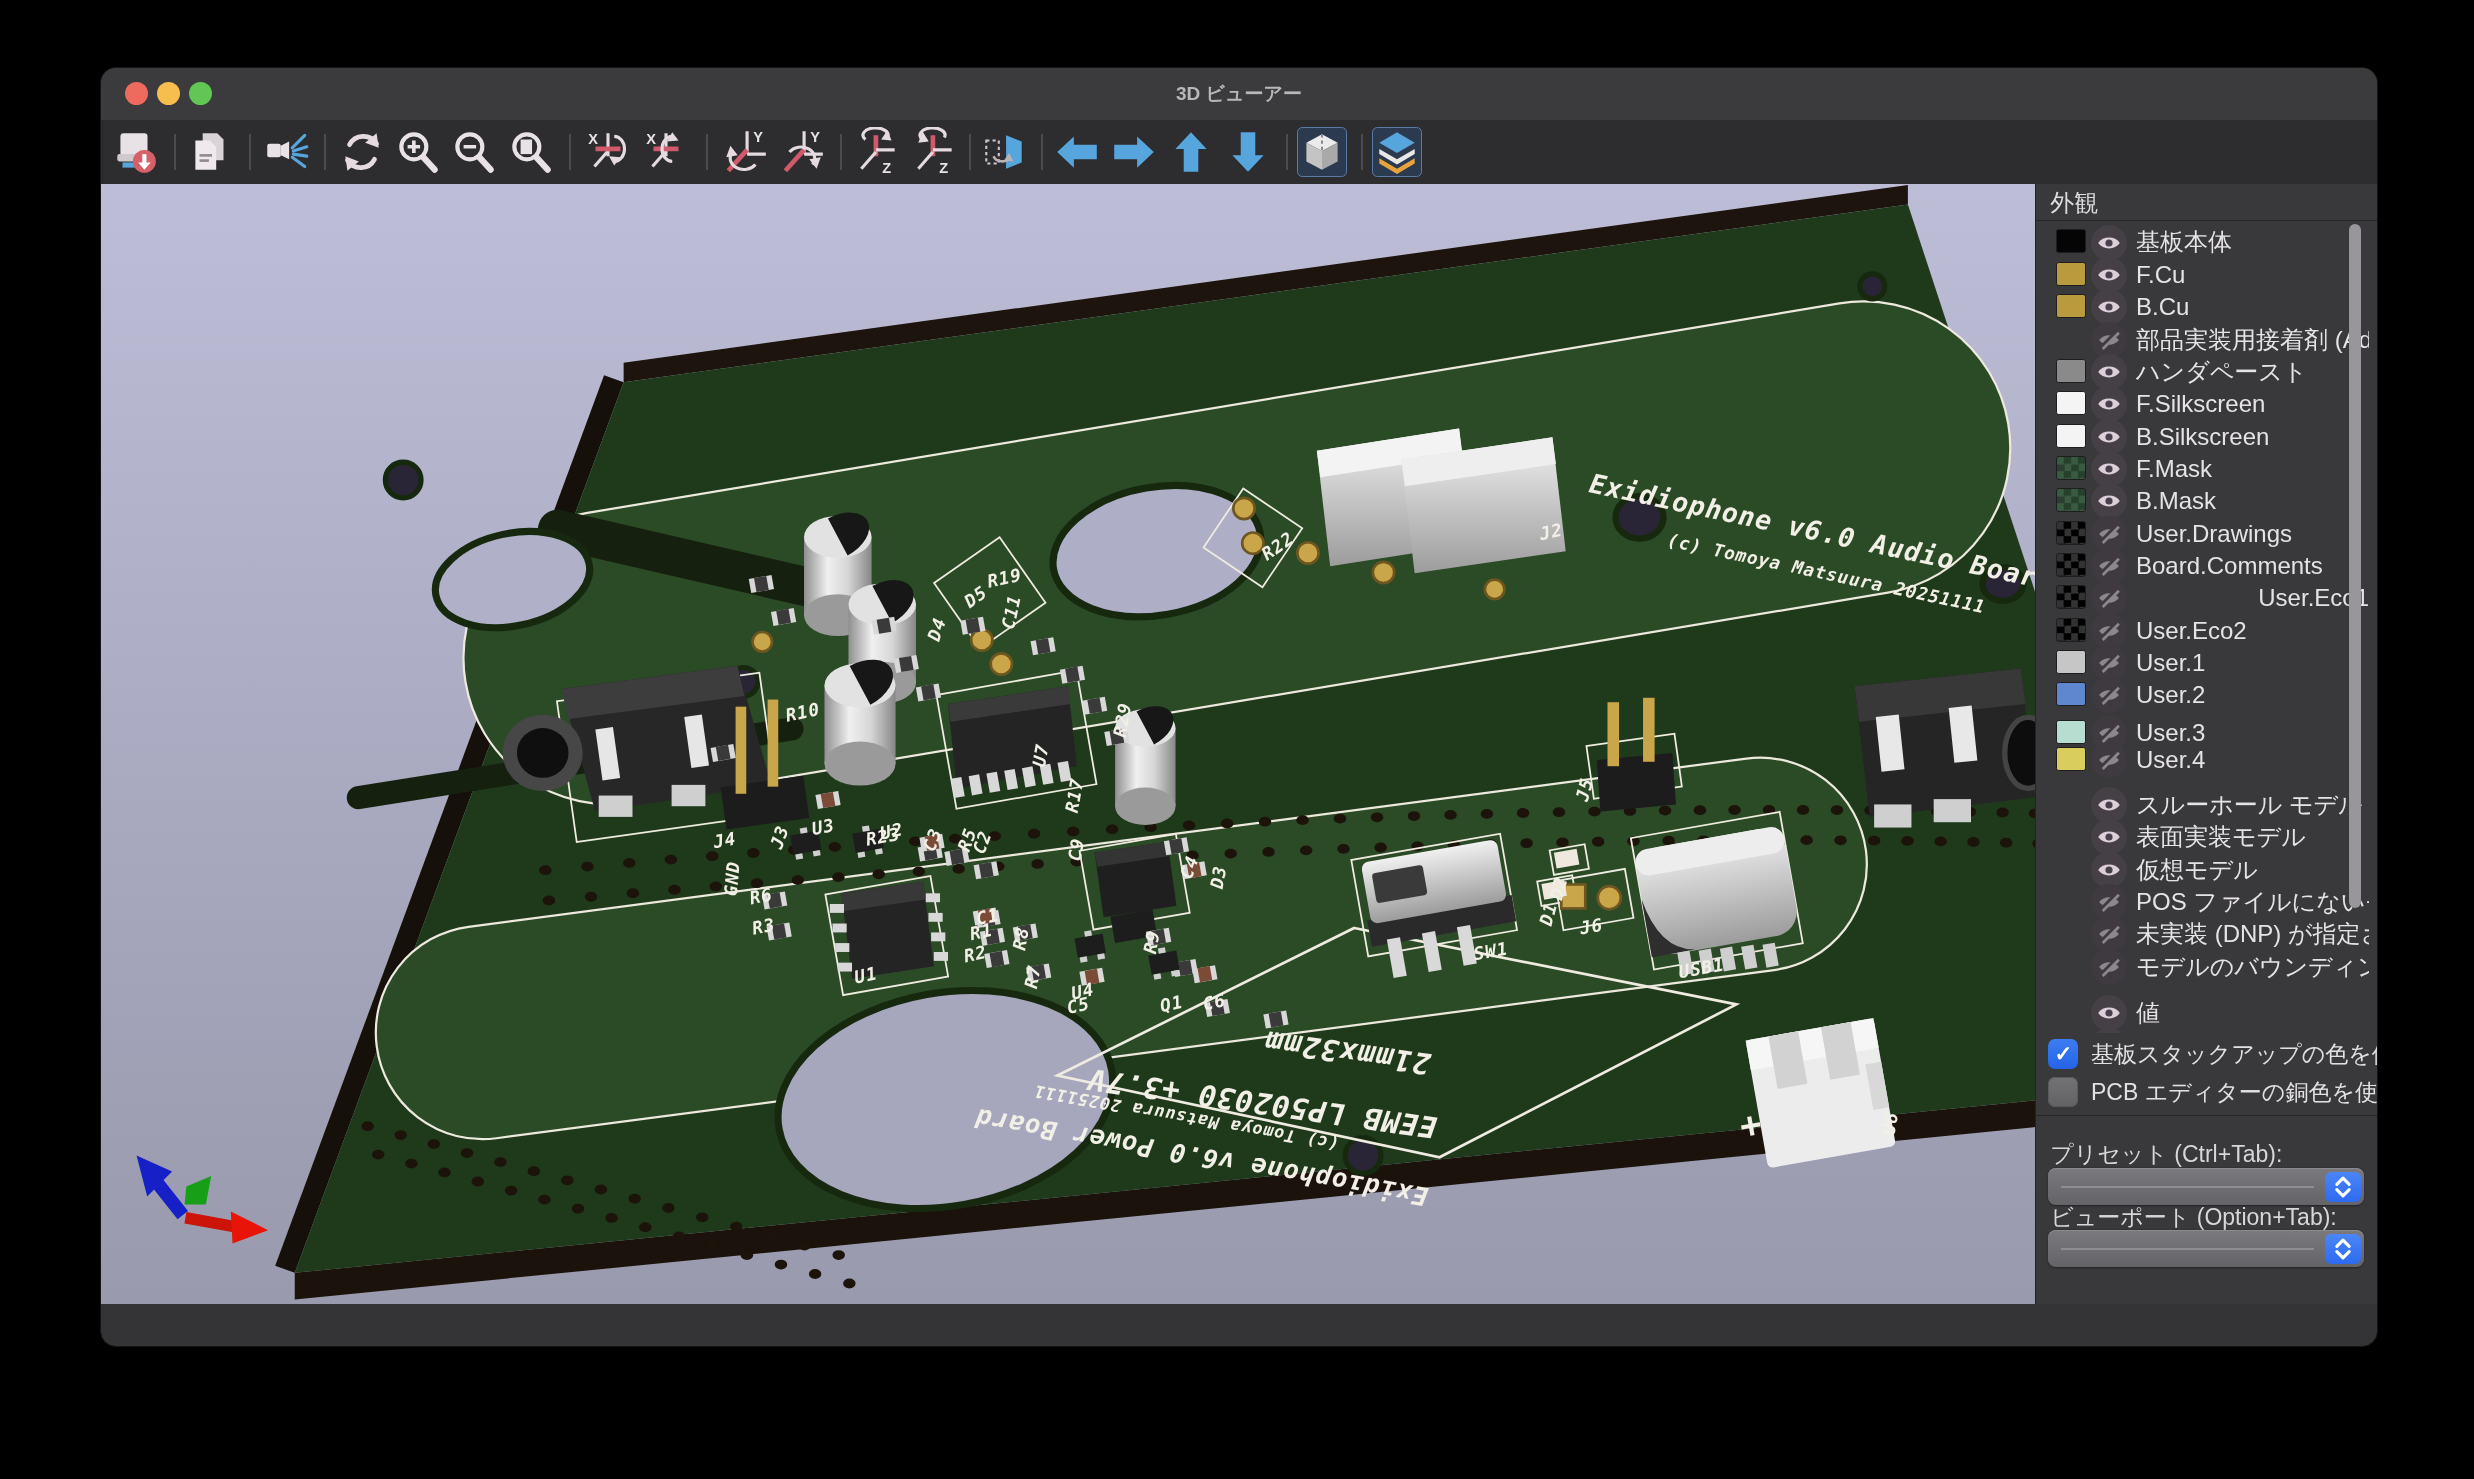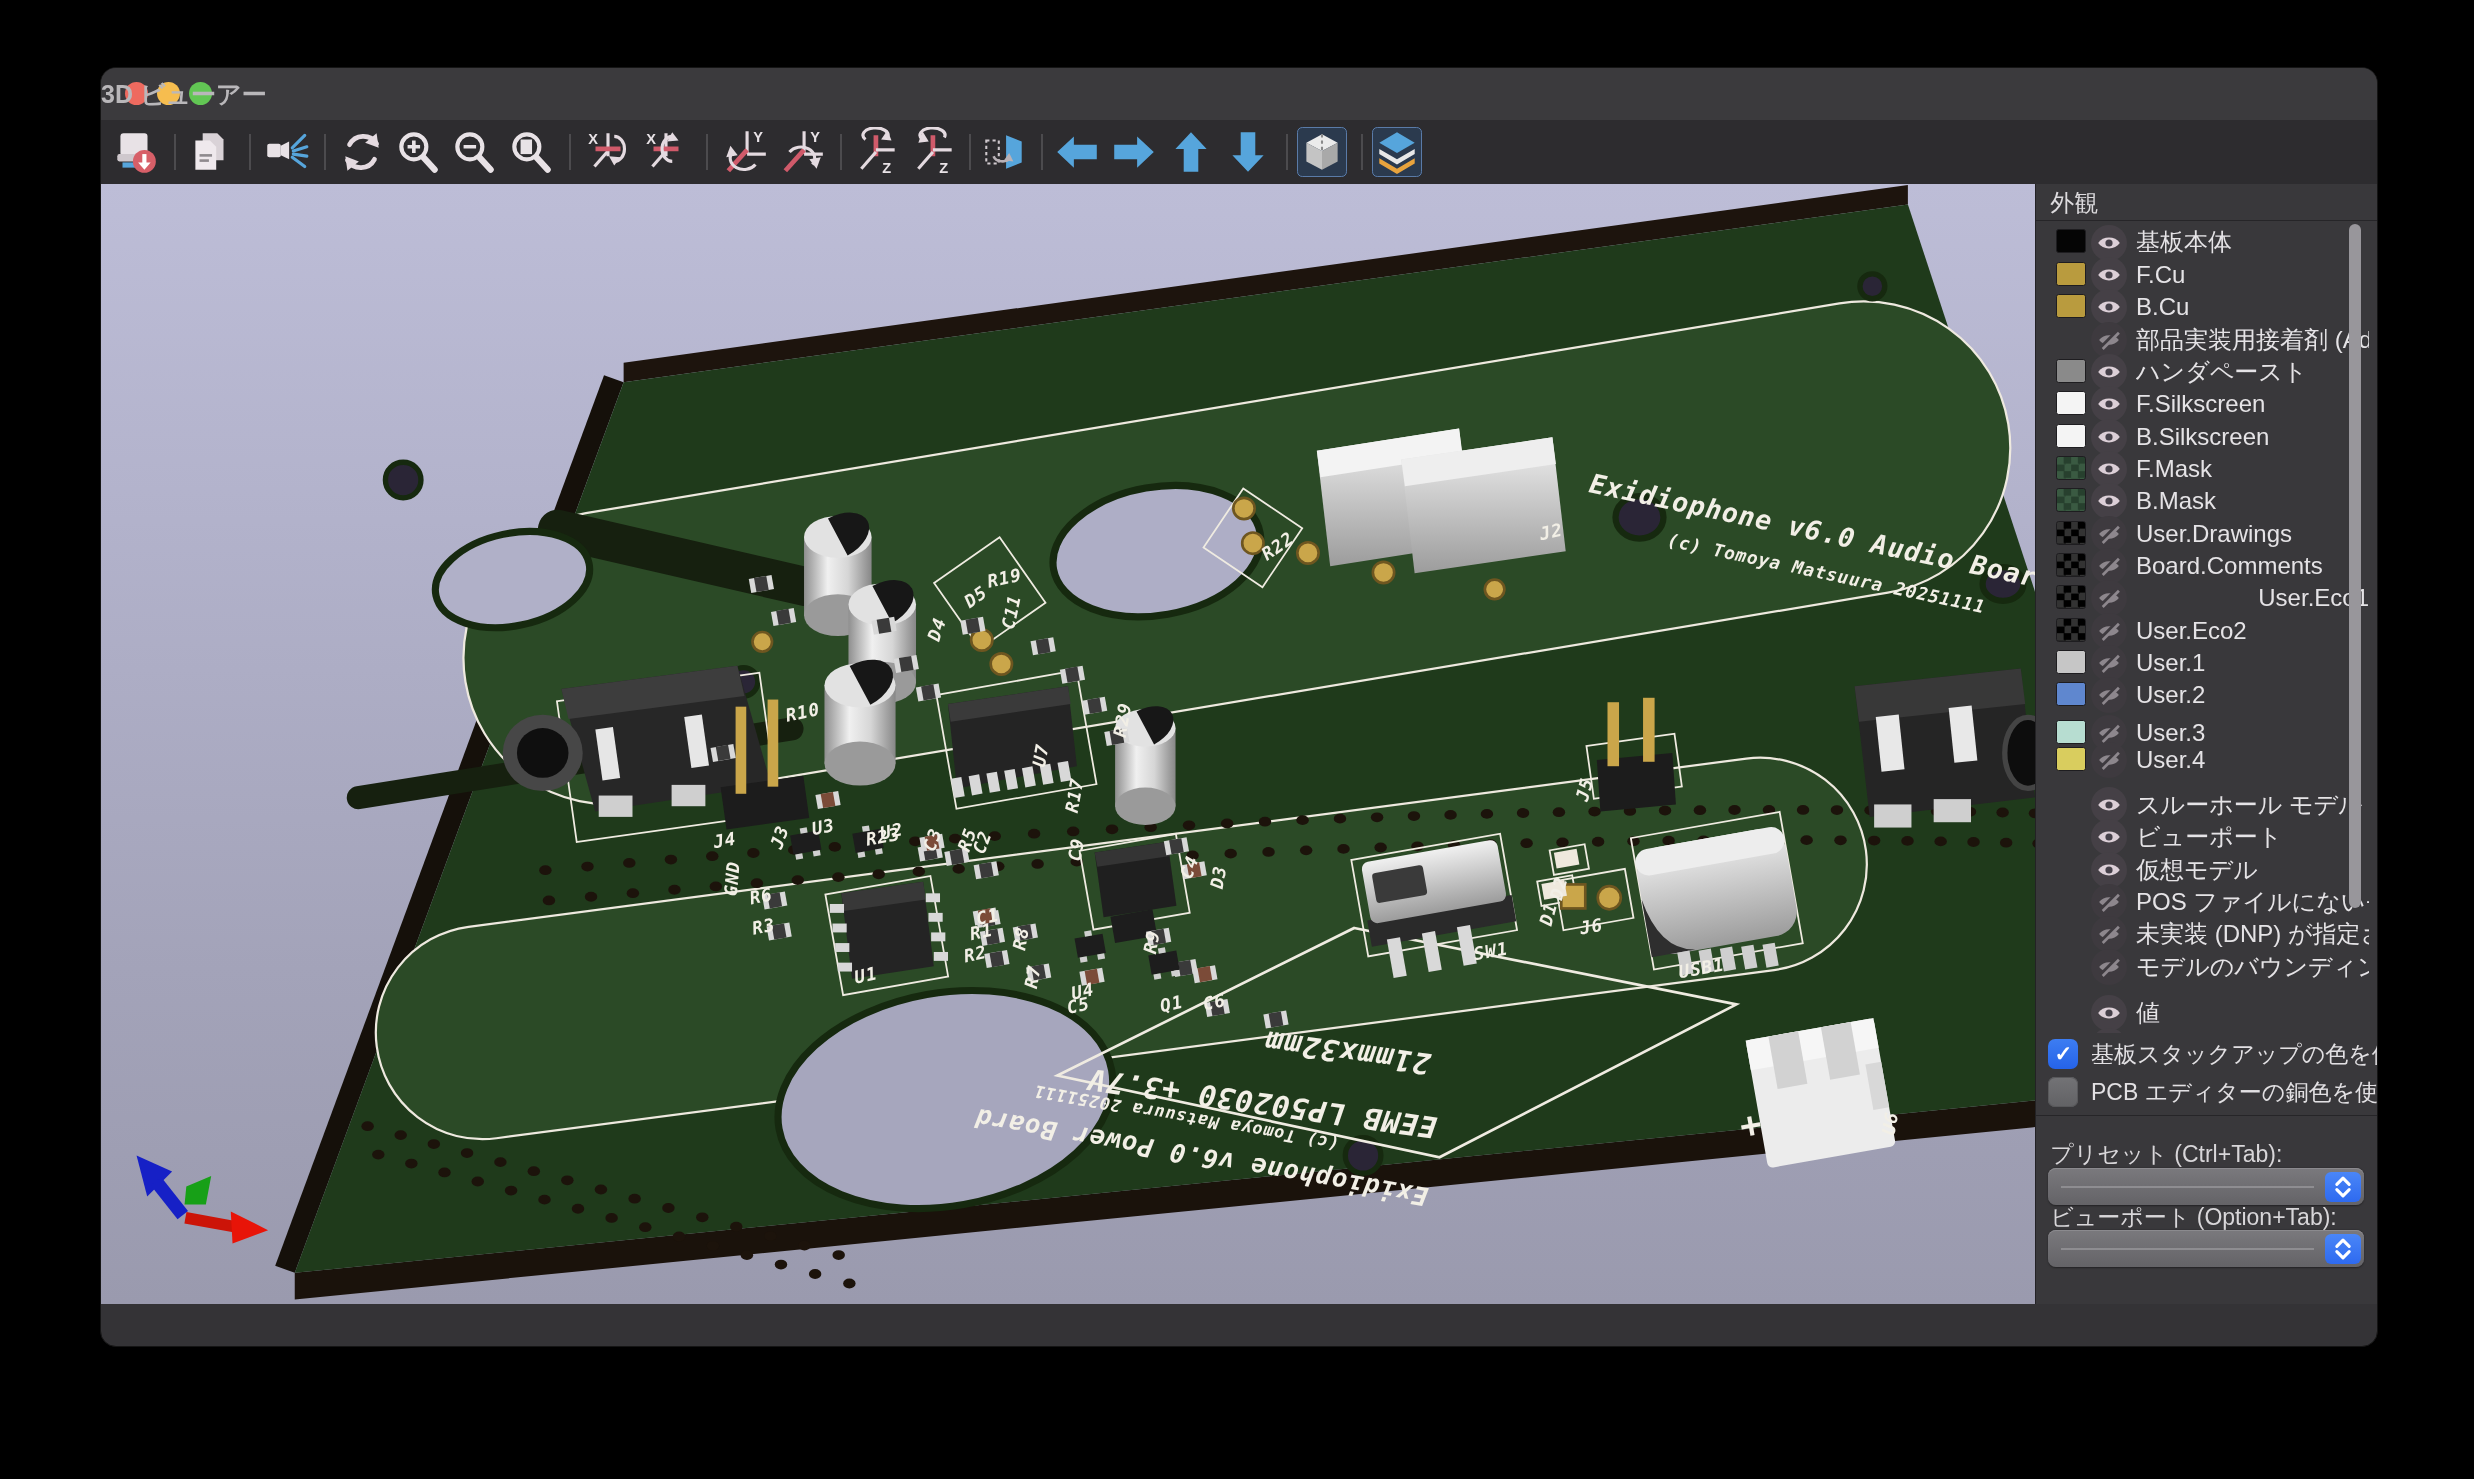--- a/index.html
+++ b/index.html
@@ -3,22 +3,22 @@
 <meta charset="utf-8">
 <style>
   html,body{margin:0;padding:0;background:#000;}
   .stage{position:relative;width:2475px;height:1479px;background:#000;overflow:hidden;
          font-family:"Liberation Sans",sans-serif;-webkit-font-smoothing:antialiased;}
   .window{position:absolute;left:100px;top:67px;width:2276px;height:1278px;background:#343336;
           border-radius:16px;overflow:hidden;border:0.9px solid #151515;}
   
   .titlebar{position:absolute;left:0;top:0;width:100%;height:52px;background:#3b3a3d;border-bottom:0.9px solid #252427;}
   .tlight{position:absolute;top:14.2px;width:23px;height:23px;border-radius:50%;}
-  .title{position:absolute;left:0;top:0;width:100%;height:52px;line-height:52px;text-align:left;
-         color:#b9b7ba;font-size:25px;font-weight:700;}
+  .title{position:absolute;left:0;top:0;width:100%;height:52px;line-height:52px;text-align:center;
+         color:#b9b7ba;font-size:19px;font-weight:700;}
   
   .toolbar{position:absolute;left:0;top:52px;width:100%;height:64px;background:#2d2c2f;border-bottom:0.9px solid #1f1e21;}
   .tbtn{position:absolute;top:7.1px;width:50px;height:50px;border-radius:5.3px;}
   .tbtn svg{width:50px;height:50px;display:block;}
   .tbtn.active{background:#2b3a4e;outline:1.8px solid #5a7ba8;outline-offset:-1.8px;}
   .tsep{position:absolute;top:14.2px;width:1.8px;height:36px;background:#4c4b4e;}
   
   .viewport{position:absolute;left:0;top:116px;width:1934px;height:1120px;
             background:linear-gradient(#bdbdd7,#b2b2cb 30%,#a3a3b9 70%,#9a9aae);}
   .viewport svg{position:absolute;left:0;top:0;}
@@ -932,21 +932,21 @@
             </div>
             <div class="sb-label">スルーホール モデル</div>
           </div>
           <div class="sb-row" style="top: 599px;">
             <div class="eyebtn ">
               <svg viewBox="0 0 40 40">
                 <path d="M8,20 C13,12 27,12 32,20 C27,28 13,28 8,20 Z" fill="#dccfd7"></path>
                 <circle cx="20" cy="20" r="4" fill="#46414a"></circle>
               </svg>
             </div>
-            <div class="sb-label">ビューポート</div>
+            <div class="sb-label">表面実装モデル</div>
           </div>
           <div class="sb-row" style="top: 632px;">
             <div class="eyebtn ">
               <svg viewBox="0 0 40 40">
                 <path d="M8,20 C13,12 27,12 32,20 C27,28 13,28 8,20 Z" fill="#dccfd7"></path>
                 <circle cx="20" cy="20" r="4" fill="#46414a"></circle>
               </svg>
             </div>
             <div class="sb-label">仮想モデル</div>
           </div>

